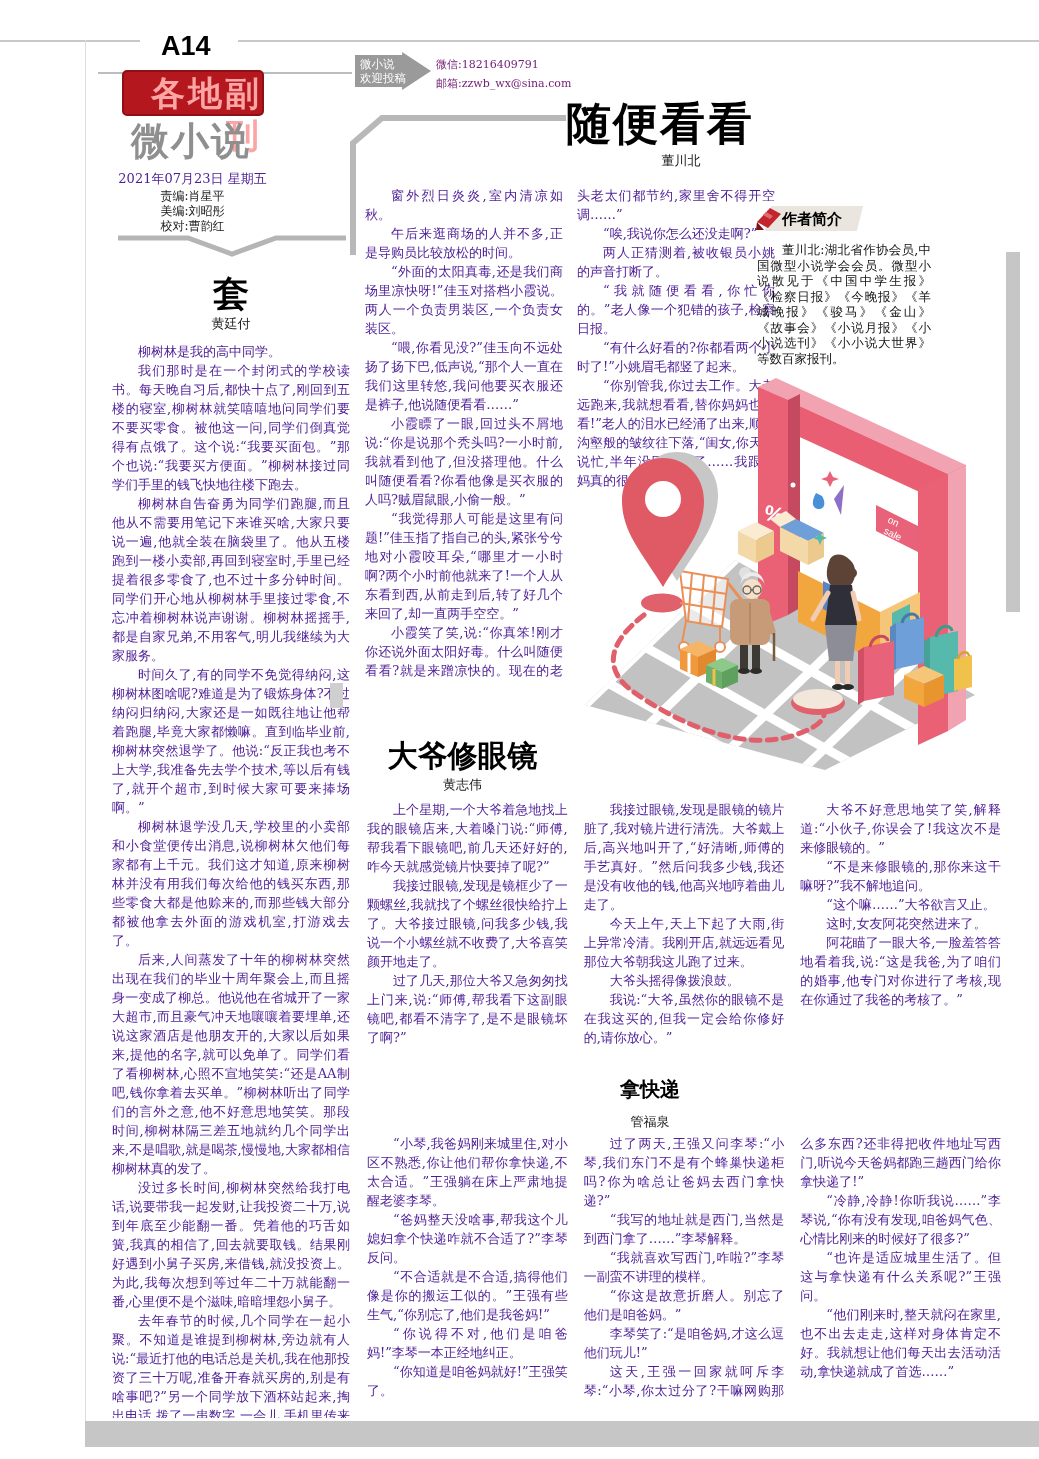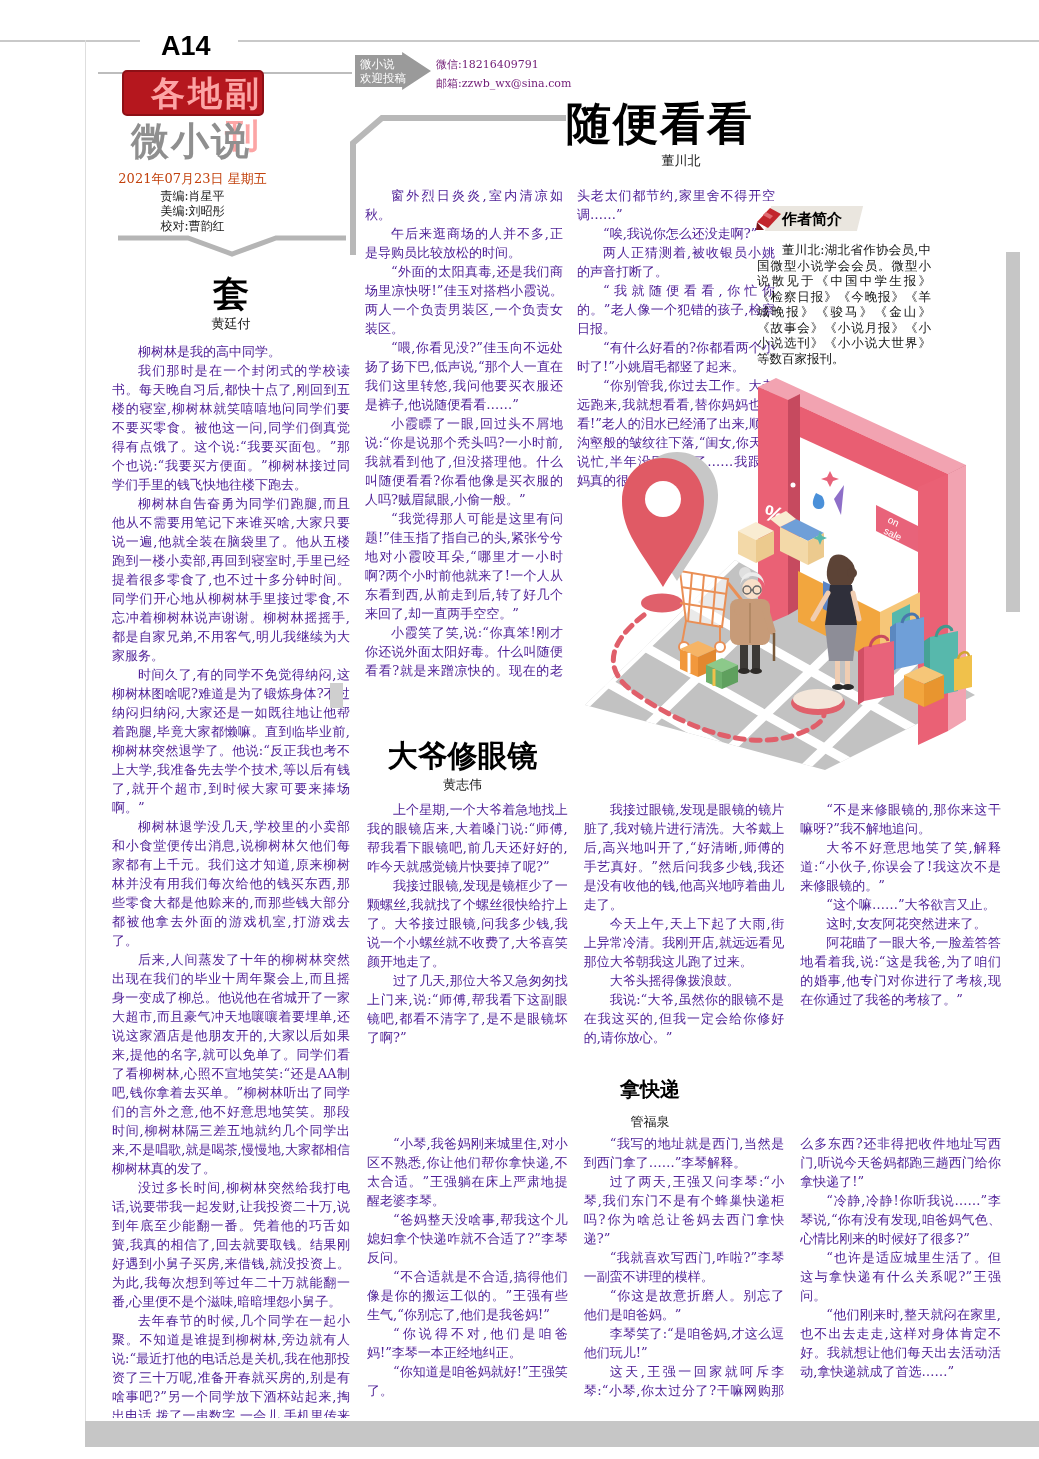--- a/index.html
+++ b/index.html
@@ -7,21 +7,21 @@
         font-family:"DejaVu Serif", serif;color:#111;}
   .abs{position:absolute;}
   .hairline{background:#c9c9c9;height:2px;}
   
   .pageno{font-family:"Liberation Sans",sans-serif;font-weight:bold;font-size:27px;color:#000;}
   .logo-box{background:#b5171e;border:2px solid #8d1016;border-radius:5px;color:#fca5a5;
             font-family:"Liberation Sans",sans-serif;font-weight:bold;font-size:34px;
             letter-spacing:3px;text-align:right;line-height:42px;}
   .logo-sub{font-family:"Liberation Sans",sans-serif;font-weight:bold;font-size:38px;
             color:#8f8f8f;text-align:center;letter-spacing:2px;}
-  .dateline{font-size:13px;text-align:center;color:#c2410c;}
+  .dateline{font-size:13px;text-align:center;color:#4c1d95;}
   .editors{font-size:12px;line-height:15px;text-align:center;color:#1a1a1a;}
   
   .sub-arrow{background:#9a9a9a;color:#fff;font-size:11.5px;line-height:14px;
              font-family:"Liberation Sans",sans-serif;padding:5px 0 0 5px;box-sizing:border-box;
              clip-path:polygon(0 8%,62% 8%,62% 0,100% 50%,62% 100%,62% 92%,0 92%);}
   .contact{color:#701a75;font-size:11px;line-height:19px;}
   
   .story-title{font-family:"Liberation Sans",sans-serif;font-weight:bold;color:#000;text-align:center;}
   .story-author{font-size:13px;text-align:center;color:#1a1a1a;}
   
@@ -264,37 +264,37 @@
   <div class="abs story-title" style="left:365px;top:736px;width:195px;font-size:30px;">大爷修眼镜</div>
   <div class="abs story-author" style="left:365px;top:776px;width:195px;">黄志伟</div>
   <div class="abs bodytext cols3" style="left:367px;top:800px;width:634px;height:272px;">
       <p>上个星期,一个大爷着急地找上我的眼镜店来,大着嗓门说:“师傅,帮我看下眼镜吧,前几天还好好的,咋今天就感觉镜片快要掉了呢?”</p>
       <p>我接过眼镜,发现是镜框少了一颗螺丝,我就找了个螺丝很快给拧上了。大爷接过眼镜,问我多少钱,我说一个小螺丝就不收费了,大爷喜笑颜开地走了。</p>
       <p>过了几天,那位大爷又急匆匆找上门来,说:“师傅,帮我看下这副眼镜吧,都看不清字了,是不是眼镜坏了啊?”</p>
       <p>我接过眼镜,发现是眼镜的镜片脏了,我对镜片进行清洗。大爷戴上后,高兴地叫开了,“好清晰,师傅的手艺真好。”然后问我多少钱,我还是没有收他的钱,他高兴地哼着曲儿走了。</p>
       <p>今天上午,天上下起了大雨,街上异常冷清。我刚开店,就远远看见那位大爷朝我这儿跑了过来。</p>
       <p>大爷头摇得像拨浪鼓。</p>
       <p>我说:“大爷,虽然你的眼镜不是在我这买的,但我一定会给你修好的,请你放心。”</p>
+      <p>大爷不好意思地笑了笑,解释道:“小伙子,你误会了!我这次不是来修眼镜的。”</p>
       <p>“不是来修眼镜的,那你来这干嘛呀?”我不解地追问。</p>
-      <p>大爷不好意思地笑了笑,解释道:“小伙子,你误会了!我这次不是来修眼镜的。”</p>
       <p>“这个嘛……”大爷欲言又止。</p>
       <p>这时,女友阿花突然进来了。</p>
       <p>阿花瞄了一眼大爷,一脸羞答答地看着我,说:“这是我爸,为了咱们的婚事,他专门对你进行了考核,现在你通过了我爸的考核了。”</p>
     </div>
 
   <div class="abs story-title" style="left:560px;top:1076px;width:180px;font-size:20px;">拿快递</div>
   <div class="abs story-author" style="left:560px;top:1113px;width:180px;">管福泉</div>
   <div class="abs bodytext cols3" style="left:367px;top:1134px;width:634px;height:282px;">
       <p>“小琴,我爸妈刚来城里住,对小区不熟悉,你让他们帮你拿快递,不太合适。”王强躺在床上严肃地提醒老婆李琴。</p>
       <p>“爸妈整天没啥事,帮我这个儿媳妇拿个快递咋就不合适了?”李琴反问。</p>
       <p>“不合适就是不合适,搞得他们像是你的搬运工似的。”王强有些生气,“你别忘了,他们是我爸妈!”</p>
       <p>“你说得不对,他们是咱爸妈!”李琴一本正经地纠正。</p>
       <p>“你知道是咱爸妈就好!”王强笑了。</p>
+      <p>过了两天,王强又问李琴:“小琴,我们东门不是有个蜂巢快递柜吗?你为啥总让爸妈去西门拿快递?”</p>
       <p>“我写的地址就是西门,当然是到西门拿了……”李琴解释。</p>
-      <p>过了两天,王强又问李琴:“小琴,我们东门不是有个蜂巢快递柜吗?你为啥总让爸妈去西门拿快递?”</p>
       <p>“我就喜欢写西门,咋啦?”李琴一副蛮不讲理的模样。</p>
       <p>“你这是故意折磨人。别忘了他们是咱爸妈。”</p>
       <p>李琴笑了:“是咱爸妈,才这么逗他们玩儿!”</p>
       <p>这天,王强一回家就呵斥李琴:“小琴,你太过分了?干嘛网购那么多东西?还非得把收件地址写西门,听说今天爸妈都跑三趟西门给你拿快递了!”</p>
       <p>“冷静,冷静!你听我说……”李琴说,“你有没有发现,咱爸妈气色、心情比刚来的时候好了很多?”</p>
       <p>“也许是适应城里生活了。但这与拿快递有什么关系呢?”王强问。</p>
       <p>“他们刚来时,整天就闷在家里,也不出去走走,这样对身体肯定不好。我就想让他们每天出去活动活动,拿快递就成了首选……”</p>
     </div>
 
   <div class="abs shadowbar" style="left:1006px;top:252px;width:14px;height:360px;"></div>

